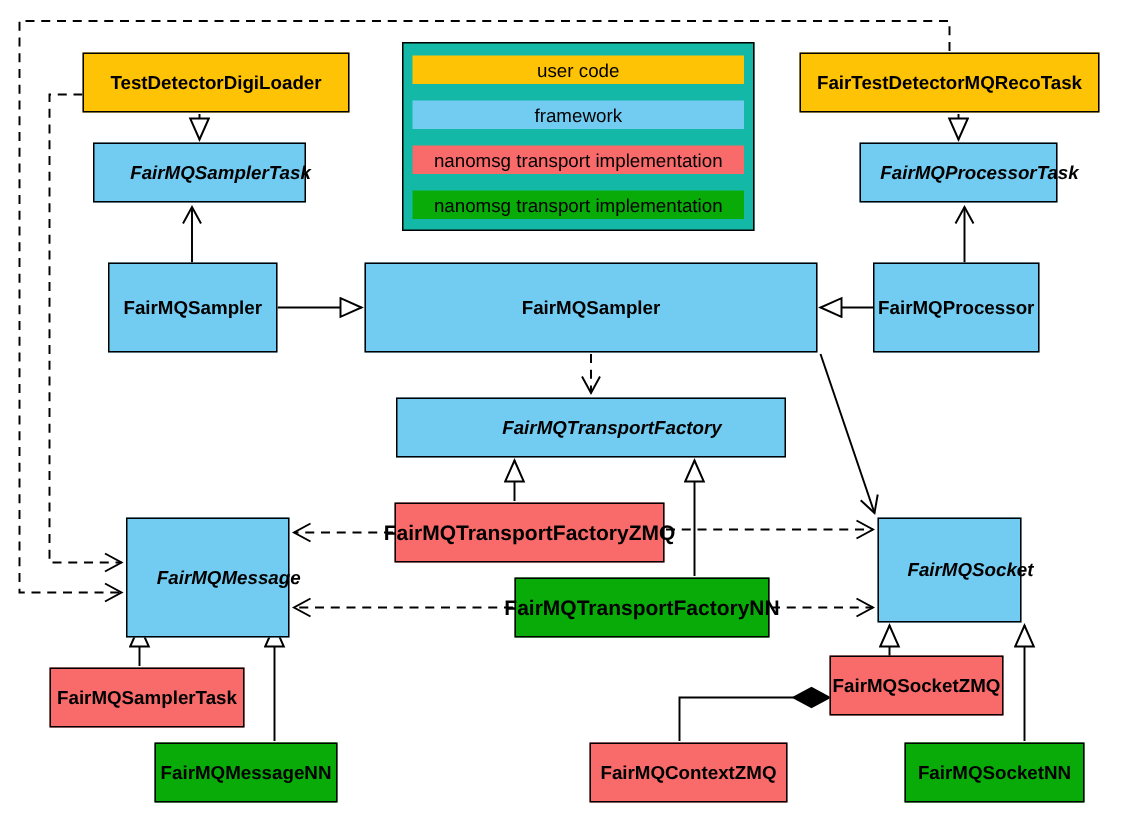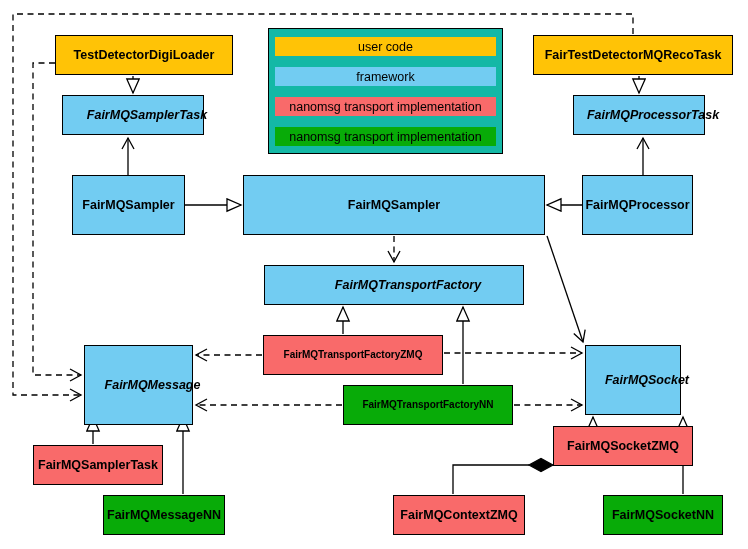--- a/index.html
+++ b/index.html
@@ -8,21 +8,21 @@
     font-family:"Liberation Sans","DejaVu Sans",sans-serif;overflow:hidden;
   }
   .edges{position:absolute;left:0;top:0;width:748px;height:549px;}
   .node{
     position:absolute;box-sizing:border-box;border:1.3px solid #000;
     display:flex;align-items:center;justify-content:center;
     font-weight:bold;font-size:12.5px;color:#000000;text-align:center;
     white-space:nowrap;line-height:1;
   }
   .abstract{font-style:italic;padding-left:28px;}
-  .fs11{font-size:10px;}
+  .fs11{font-size:14px;}
   .gold{background:#FFC306;}
   .blue{background:#72CCF2;}
   .red{background:#F96A6A;}
   .green{background:#08AB08;}
   .legend{
     position:absolute;left:268px;top:28px;width:235px;height:126px;
     box-sizing:border-box;border:1.3px solid #000;background:#14b8a6;
   }
   .legend .swatch{
     position:absolute;left:6px;width:221px;height:19px;
@@ -96,16 +96,16 @@
   <div class="node red fs11" style="left:263px;top:335px;width:180px;height:40px">FairMQTransportFactoryZMQ</div>
   <div class="node green fs11" style="left:343px;top:385px;width:170px;height:40px">FairMQTransportFactoryNN</div>
 
   <div class="node blue abstract" style="left:84px;top:345px;width:109px;height:80px">FairMQMessage</div>
   <div class="node blue abstract" style="left:585px;top:345px;width:96px;height:70px">FairMQSocket</div>
 
   <div class="node red" style="left:33px;top:445px;width:130px;height:40px">FairMQSamplerTask</div>
   <div class="node green" style="left:103px;top:495px;width:122px;height:40px">FairMQMessageNN</div>
 
   <div class="node red" style="left:393px;top:495px;width:132px;height:40px">FairMQContextZMQ</div>
-  <div class="node red" style="left:553px;top:426px;width:140px;height:40px">FairMQSocketZMQ</div>
+  <div class="node red" style="left:553px;top:437px;width:116px;height:40px">FairMQSocketZMQ</div>
   <div class="node green" style="left:603px;top:495px;width:120px;height:40px">FairMQSocketNN</div>
 
 </div>
 
 </body></html>

